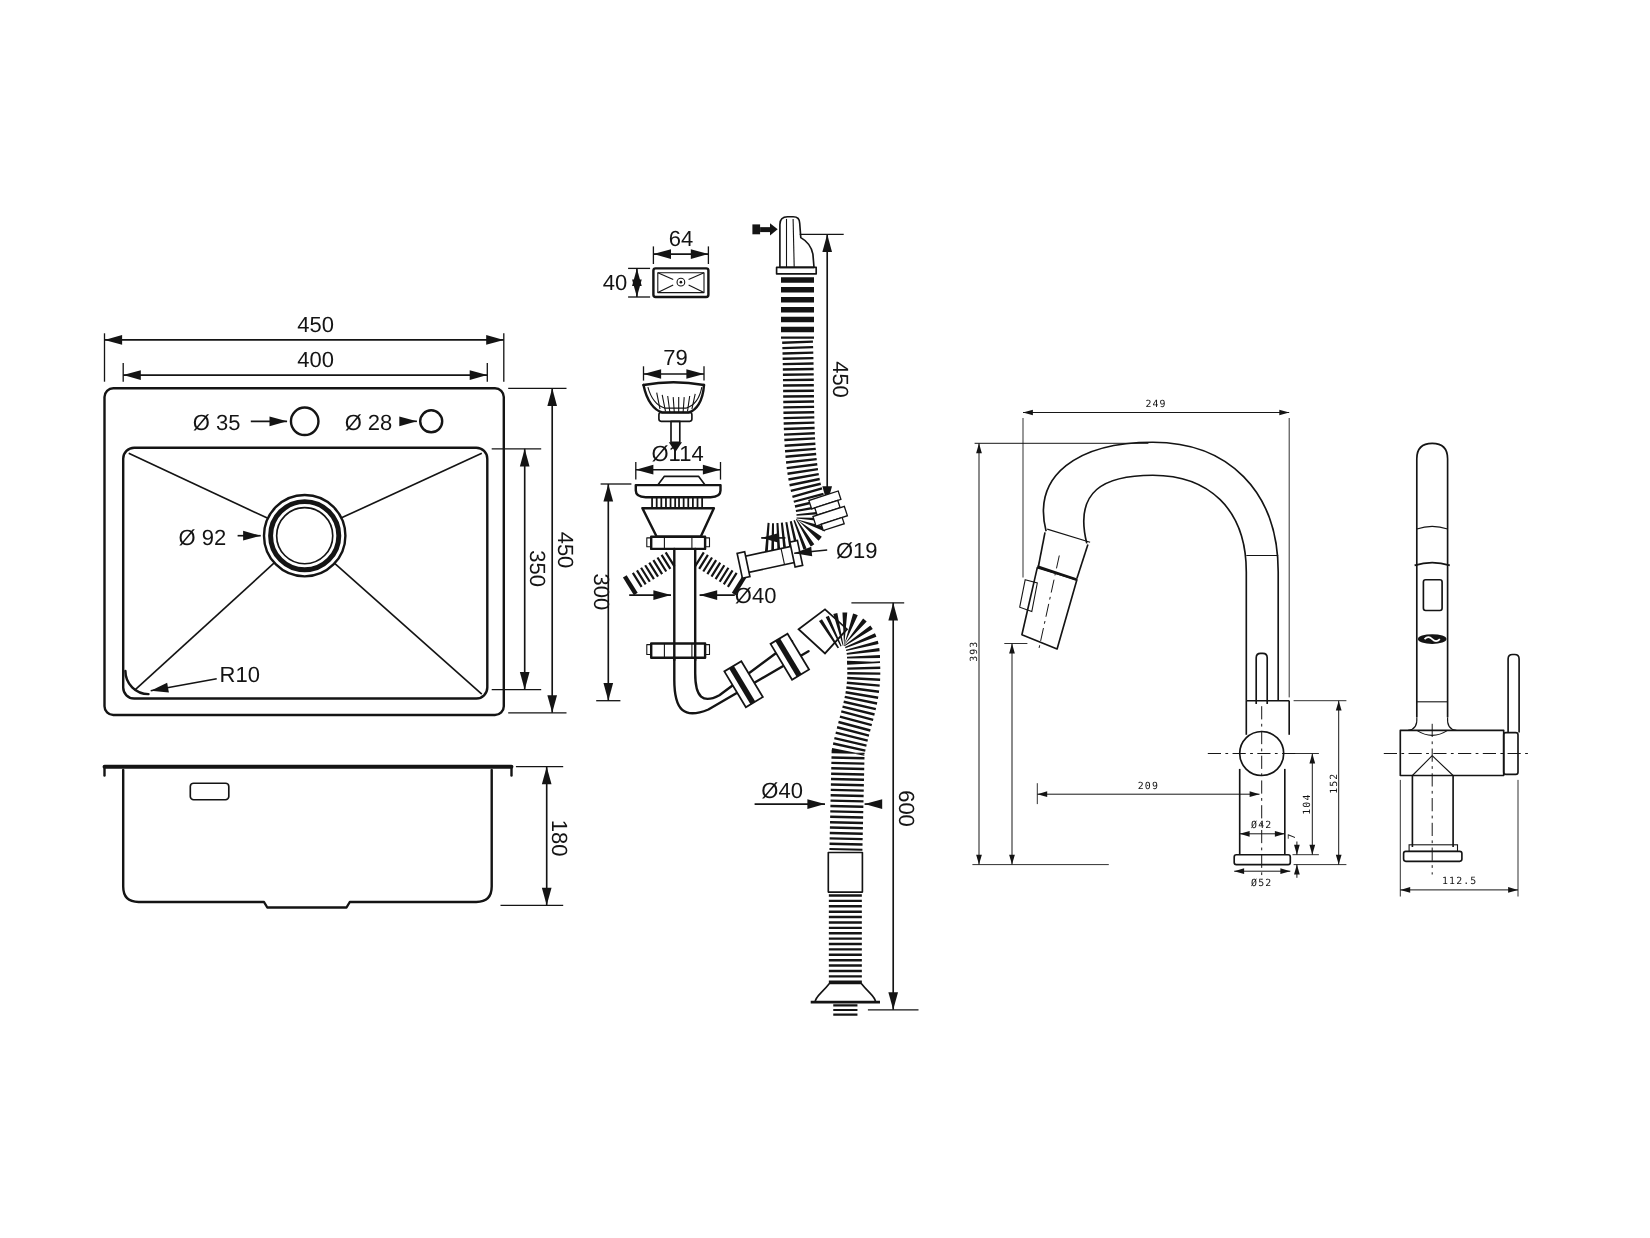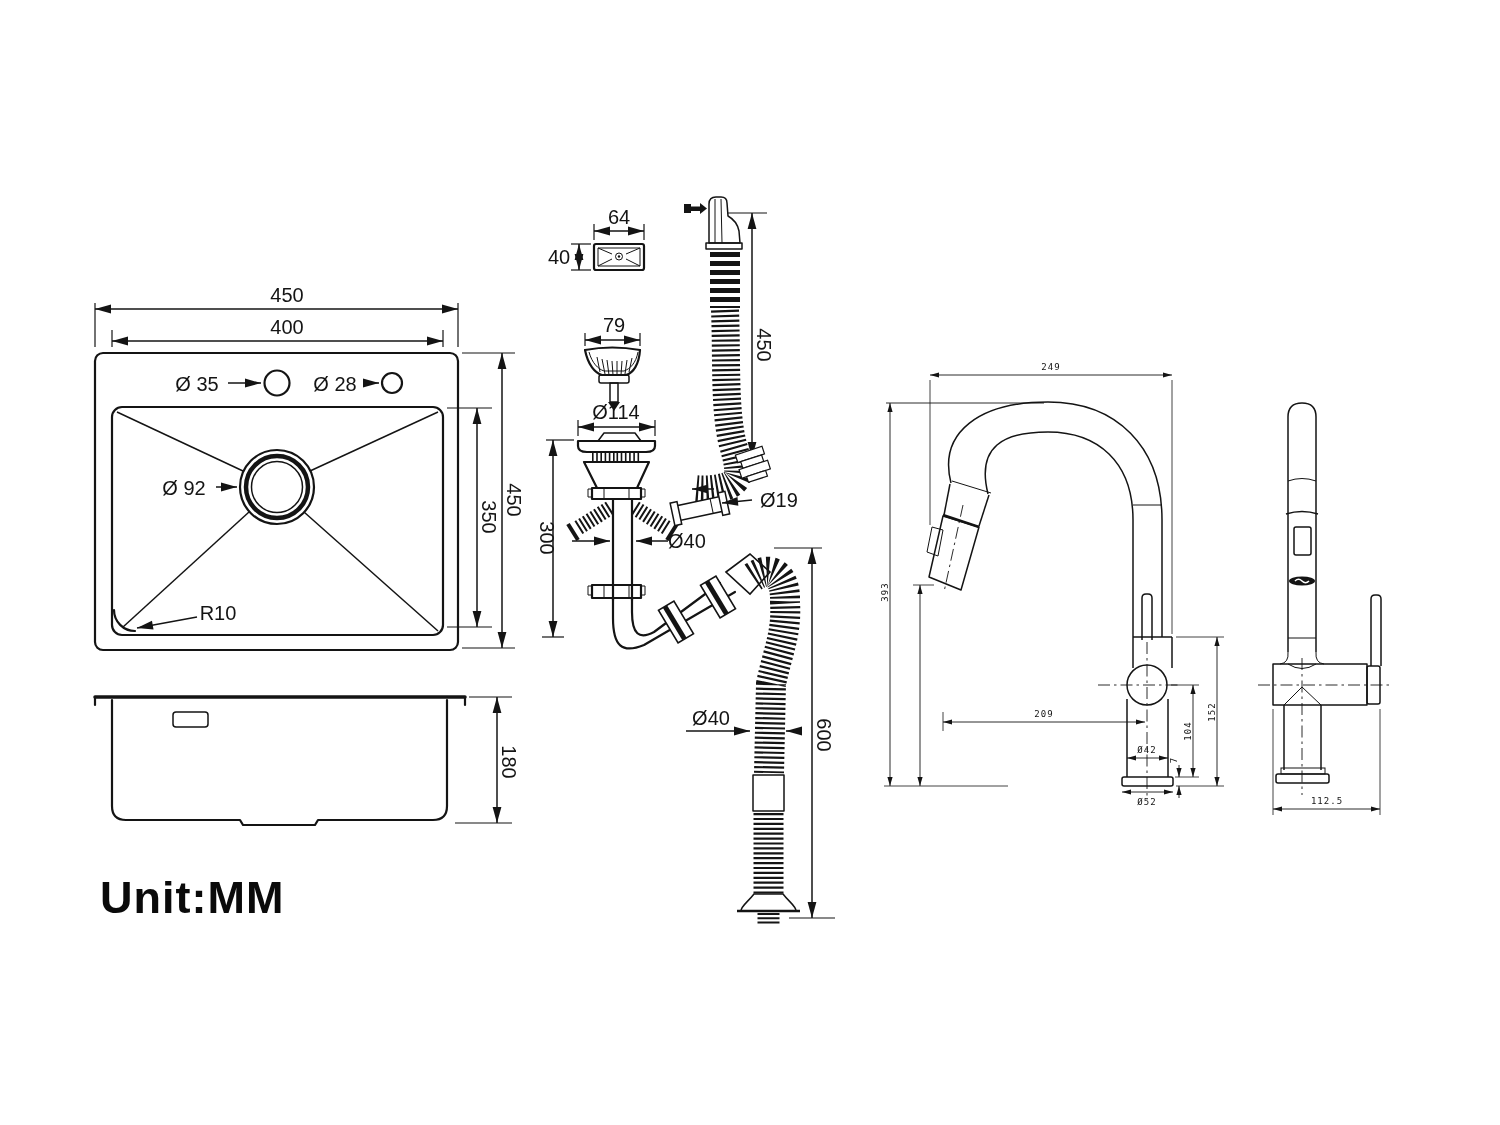--- a/index.html
+++ b/index.html
@@ -370,15 +370,14 @@
   <line x1="1258" y1="685" x2="1392" y2="685" class="cl"></line>
   <g>
     <line x1="1273" y1="709" x2="1273" y2="815" class="extf"></line>
     <line x1="1380" y1="709" x2="1380" y2="815" class="extf"></line>
     <line x1="1273" y1="809" x2="1380" y2="809" class="dimf" marker-start="url(#af)" marker-end="url(#af)"></line>
     <text class="tf" text-anchor="middle" x="1327" y="804">112.5</text>
   </g>
 </g>
 </svg>
 
-<div class="unit">Unit:MM</div>
 
 </div>
 
 </body></html>

